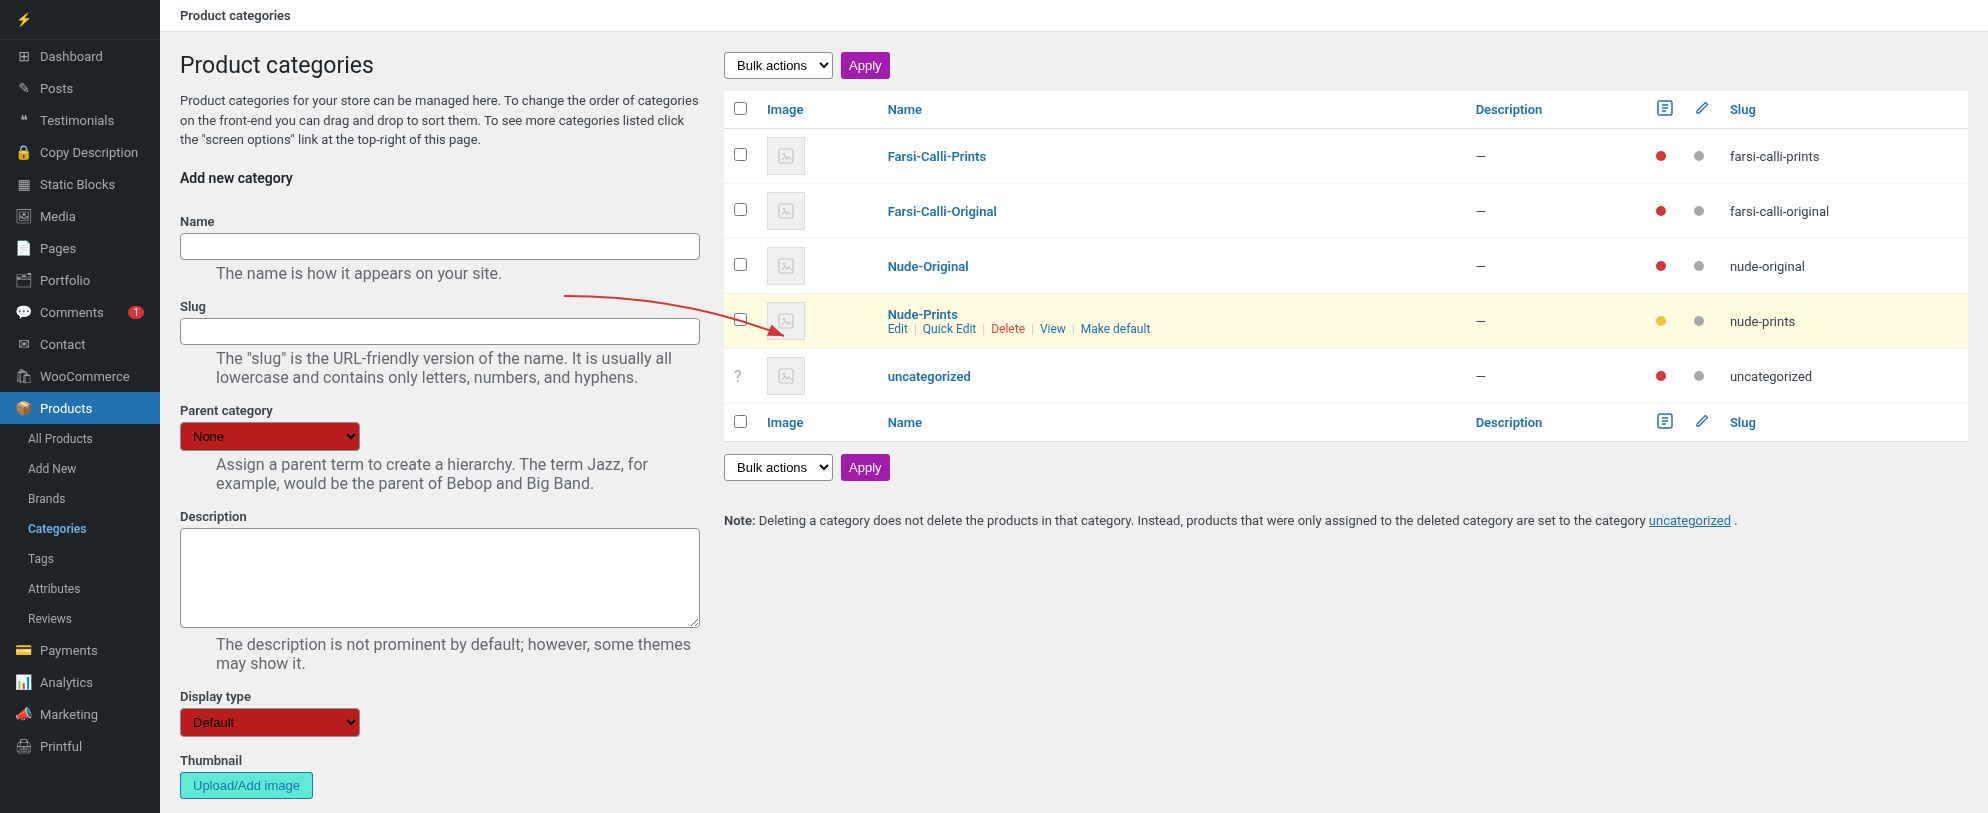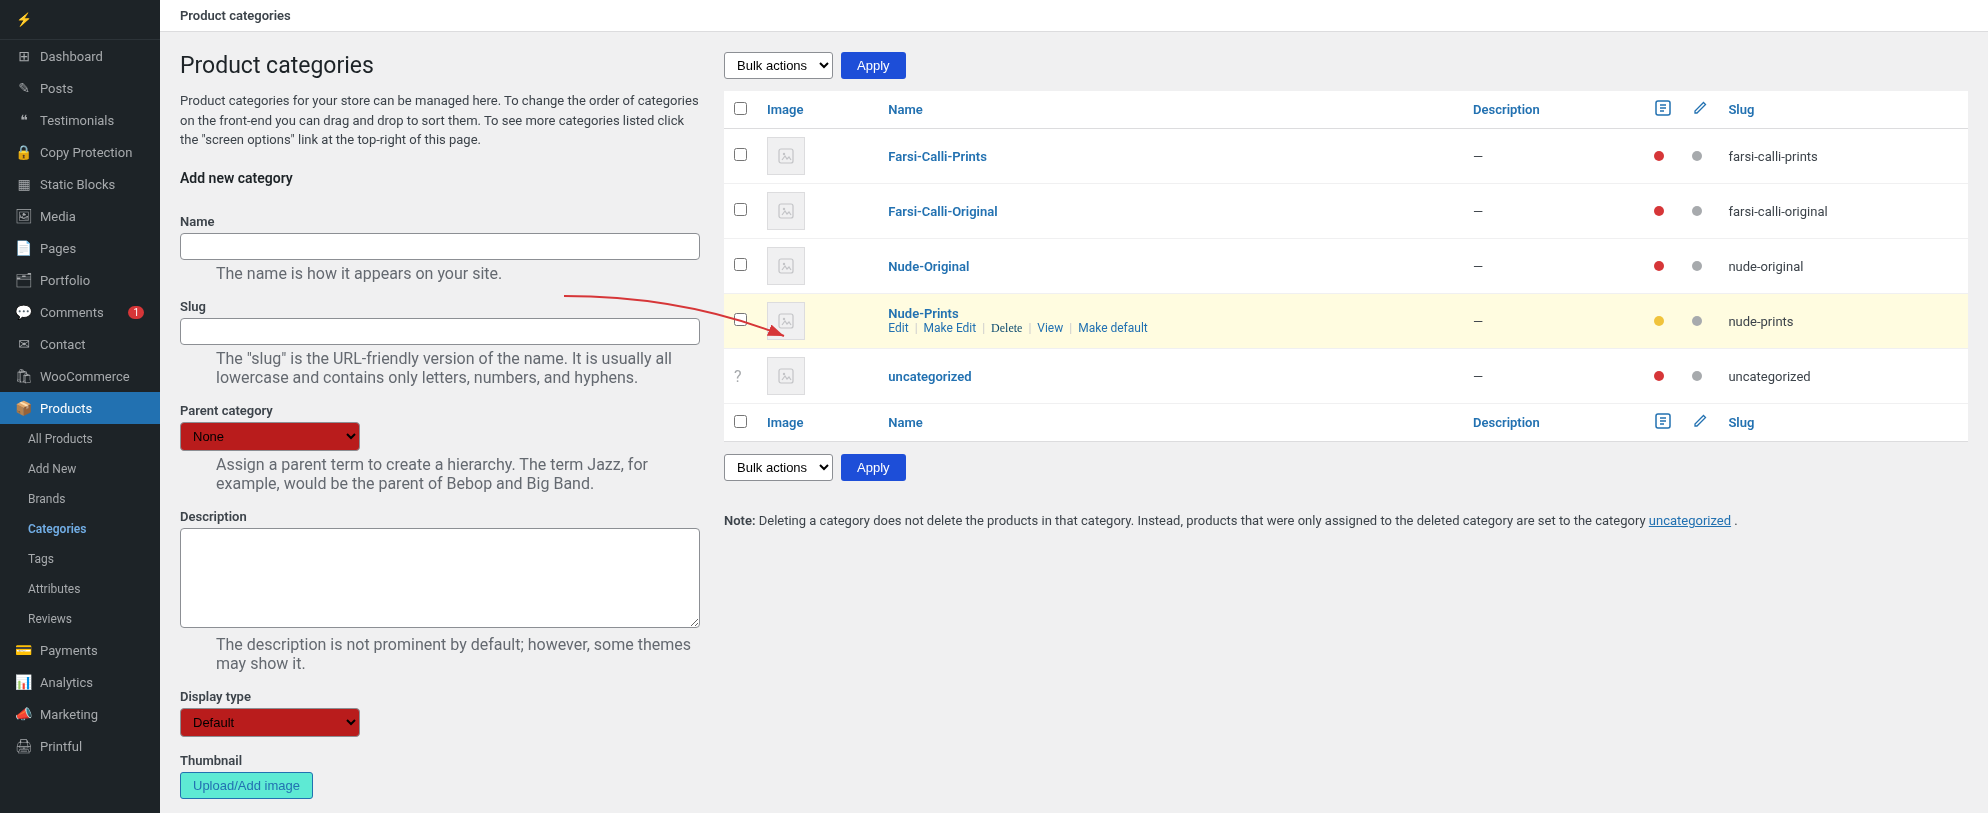--- a/index.html
+++ b/index.html
@@ -130,24 +130,24 @@
       max-width: 540px;
       min-height: 100px;
       padding: 5px 8px;
       border: 1px solid #8c8f94;
       border-radius: 4px;
       font-size: 13px;
       background: #fff;
       resize: vertical;
     }
     .btn-primary {
-      background: #1d4ed8;
+      background: #a21caf;
       color: #fff;
       border: none;
-      padding: 6px 16px;
+      padding: 6px 8px;
       border-radius: 3px;
       cursor: pointer;
       font-size: 13px;
     }
     .btn-secondary {
       background: #5eead4;
       color: #2271b1;
       border: 1px solid #2271b1;
       padding: 5px 12px;
       border-radius: 3px;
@@ -189,21 +189,21 @@
     .categories-table td {
       padding: 8px 10px;
       border-bottom: 1px solid #f0f0f1;
       vertical-align: middle;
       font-size: 13px;
     }
     .categories-table tr.highlighted td { background: #fffce0; }
     .cat-name-link { color: #2271b1; text-decoration: none; font-weight: 600; }
     .row-actions { font-size: 12px; display: none; }
     .row-actions a { color: #2271b1; text-decoration: none; }
-    .row-actions .delete { color: #0c4a6e; font-family: Liberation Serif, serif; }
+    .row-actions .delete { color: #ef4444; }
     .row-actions span { color: #ccc; margin: 0 3px; }
     .dot { width: 10px; height: 10px; border-radius: 50%; display: inline-block; }
     .dot-red { background: #d63638; }
     .dot-orange { background: #f0c33c; }
     .dot-gray { background: #a7aaad; }
     .image-placeholder {
       width: 38px; height: 38px;
       background: #f0f0f1;
       border: 1px solid #dcdcde;
       display: flex; align-items: center; justify-content: center;
@@ -240,21 +240,21 @@
   <div class="sidebar-item">
     <span class="icon">✎</span>
     <span>Posts</span>
   </div>
   <div class="sidebar-item">
     <span class="icon">❝</span>
     <span>Testimonials</span>
   </div>
   <div class="sidebar-item">
     <span class="icon">🔒</span>
-    <span>Copy Protection</span>
+    <span>Copy Description</span>
   </div>
   <div class="sidebar-item">
     <span class="icon">▦</span>
     <span>Static Blocks</span>
   </div>
   <div class="sidebar-item">
     <span class="icon">🖼</span>
     <span>Media</span>
   </div>
   <div class="sidebar-item">
@@ -481,21 +481,21 @@
                       <rect x="2" y="2" width="14" height="14" rx="2" stroke="#c3c4c7" stroke-width="1.2" fill="none"></rect>
                       <path d="M5 13l3-4 2 3 2-2 2 3" stroke="#c3c4c7" stroke-width="1.2" fill="none"></path>
                       <circle cx="7" cy="7" r="1.2" fill="#c3c4c7"></circle>
                     </svg>
                 </div>
               </td>
               <td>
                 <a class="cat-name-link" href="#">Nude-Prints</a>
                 <div class="row-actions" style="display:block;">
                   <a href="#">Edit</a><span> | </span>
-                  <a href="#">Make Edit</a><span> | </span>
+                  <a href="#">Quick Edit</a><span> | </span>
                   <a href="#" class="delete">Delete</a><span> | </span>
                   <a href="#">View</a><span> | </span>
                   <a href="#">Make default</a>
                 </div>
               </td>
               <td>—</td>
               <td><span class="dot dot-orange"></span></td>
               <td><span class="dot dot-gray"></span></td>
               <td>nude-prints</td>
             </tr>

